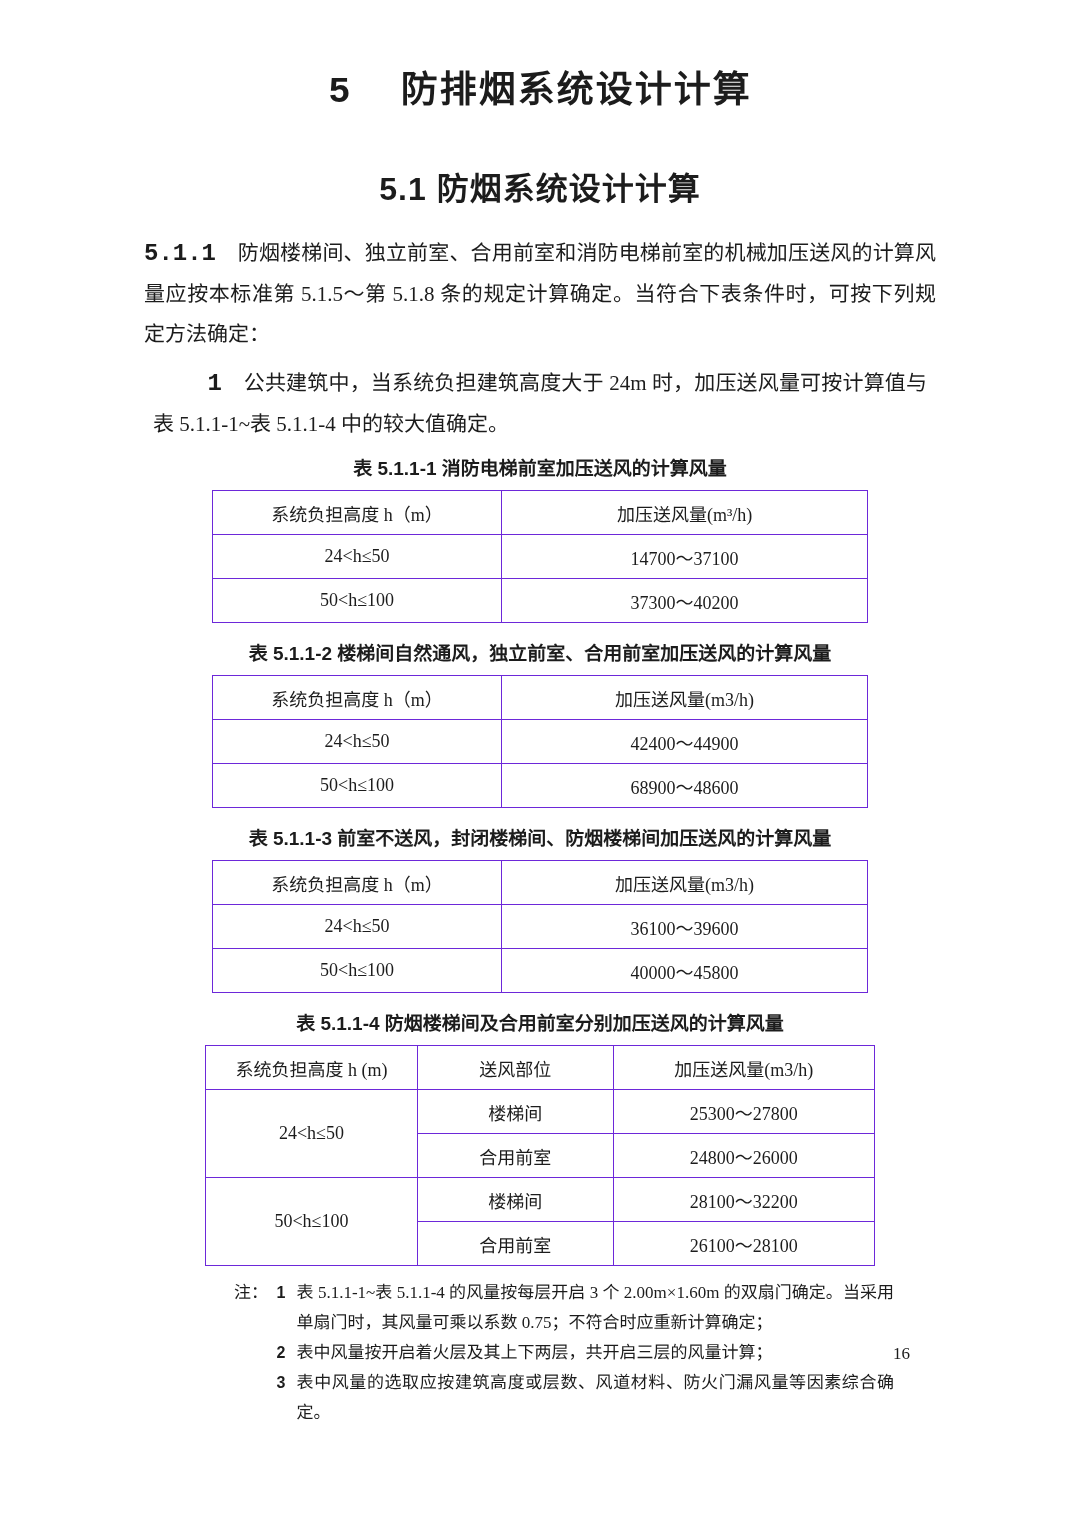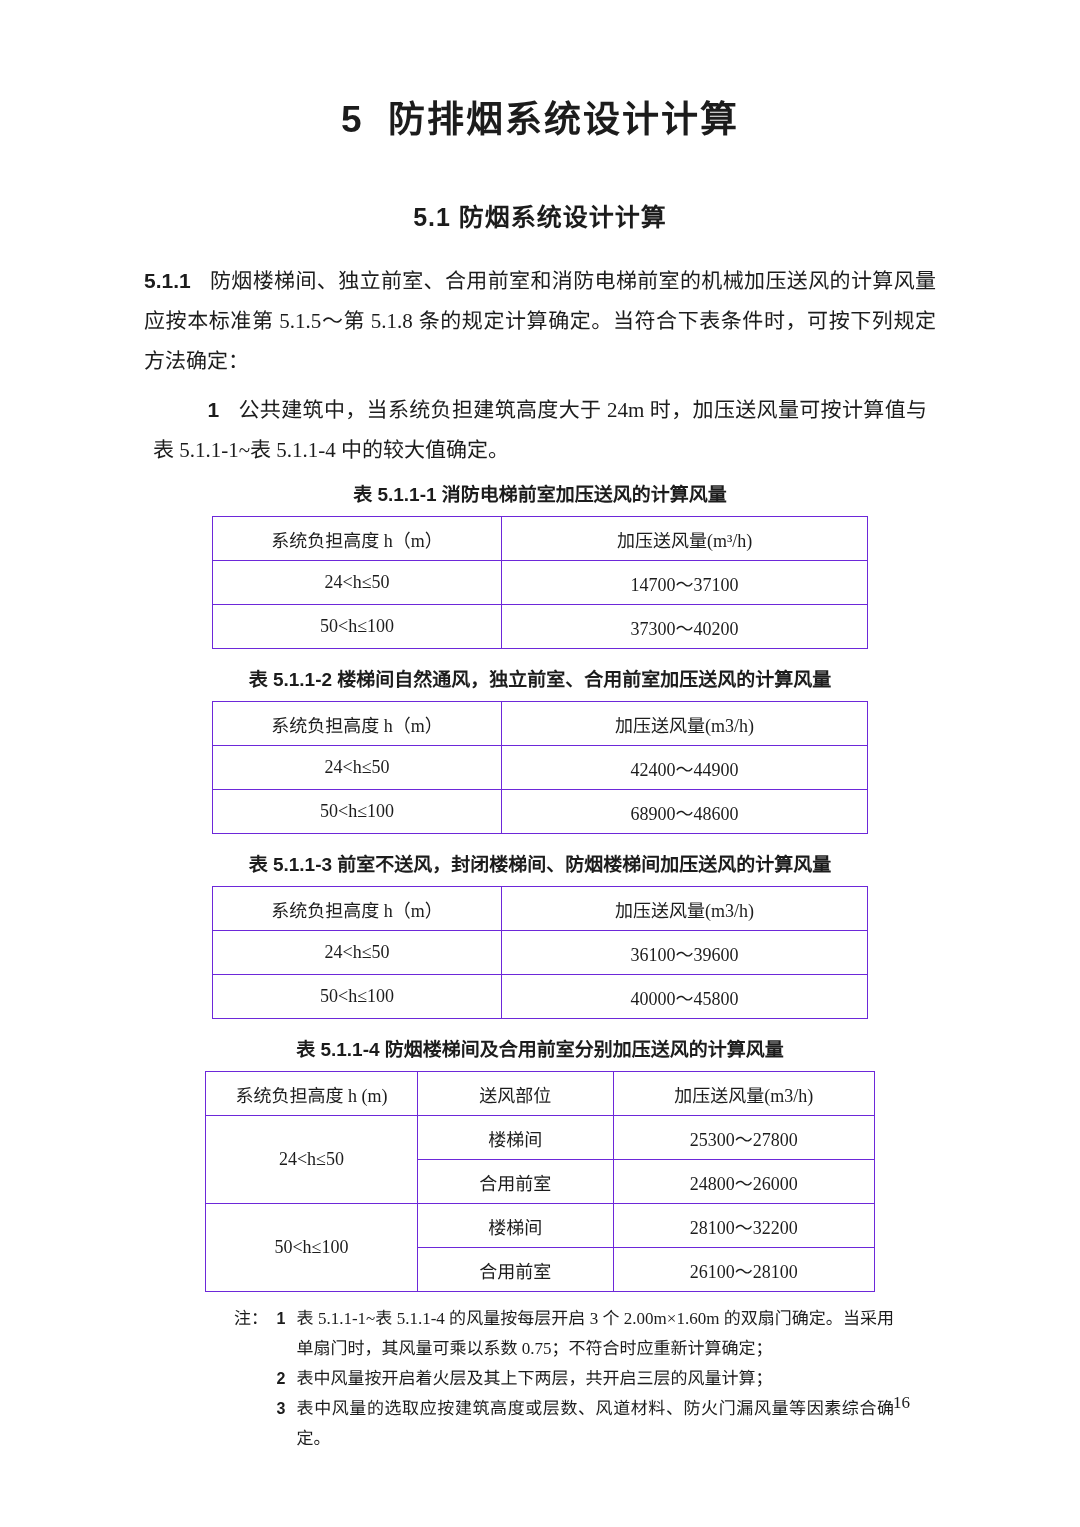--- a/index.html
+++ b/index.html
@@ -3,34 +3,34 @@
 <meta charset="utf-8">
 <style>
   html,body { margin:0; padding:0; background:#ffffff; }
   .page {
     position:relative; width:1080px; height:1527px; background:#ffffff;
     color:#1c1c1c; font-family:"Liberation Serif","DejaVu Serif",serif;
     overflow:hidden;
   }
   .content { width:792px; margin:0 auto; }
   .doc-title {
-    margin:0; padding-top:96px; text-align:center; white-space:pre-wrap;
+    margin:0; padding-top:68px; text-align:center; white-space:pre-wrap;
     font-size:37px; font-weight:bold; line-height:48px;
-    font-family:Liberation Sans, sans-serif; letter-spacing:2px;
+    font-family:Liberation Mono, monospace; letter-spacing:2px;
   }
   .section-heading {
     margin:56px 0 0 0; text-align:center; white-space:pre-wrap;
-    font-size:25px; font-weight:bold; line-height:34px;
+    font-size:32px; font-weight:bold; line-height:34px;
     font-family:"Liberation Sans","DejaVu Sans",sans-serif; letter-spacing:1px;
   }
   .clause { margin:27px 0 0 0; font-size:21px; line-height:40px; text-align:justify; }
   .clause-item { margin:9px; font-size:21px; line-height:40px; text-align:justify; text-indent:2.6em; }
   .num-bold {
-    font-weight:bold; font-family:Liberation Sans, sans-serif;
-    margin-right:0.9em; font-size:21px;
+    font-weight:bold; font-family:Liberation Mono, monospace;
+    margin-right:0.9em; font-size:24px;
   }
   .tbl-caption {
     text-align:center; font-weight:bold; font-size:19px; margin:15px 0 10px 0;
     font-family:"Liberation Sans","DejaVu Sans",sans-serif;
   }
   .tbl-caption.first { margin-top:2px; }
   table { border-collapse:collapse; margin:0 auto; table-layout:fixed; }
   .tbl2 { width:656px; }
   .tbl3 { width:670px; }
   th,td {
@@ -44,21 +44,21 @@
   .tbl3 .col-c { width:39.3%; }
   .notes { margin:12px 0 0 90px; width:660px; font-size:17px; line-height:30px; }
   .note-row { display:flex; align-items:flex-start; }
   .note-label { flex:0 0 auto; white-space:pre; }
   .note-label.spacer { visibility:hidden; }
   .note-num {
     flex:0 0 auto; font-weight:bold; margin-right:0.7em;
     font-family:"Liberation Sans","DejaVu Sans",sans-serif; font-size:16px; line-height:30px;
   }
   .note-text { flex:1 1 auto; text-align:justify; }
-  .page-number { position:absolute; top:1393px; left:893px; font-size:17px; }
+  .page-number { position:absolute; top:1344px; left:893px; font-size:17px; }
 </style>
 </head>
 <body>
 
 <div class="page">
   <div class="content">
 
     <h1 class="doc-title">5  防排烟系统设计计算</h1>
 
     <h2 class="section-heading">5.1 防烟系统设计计算</h2>

